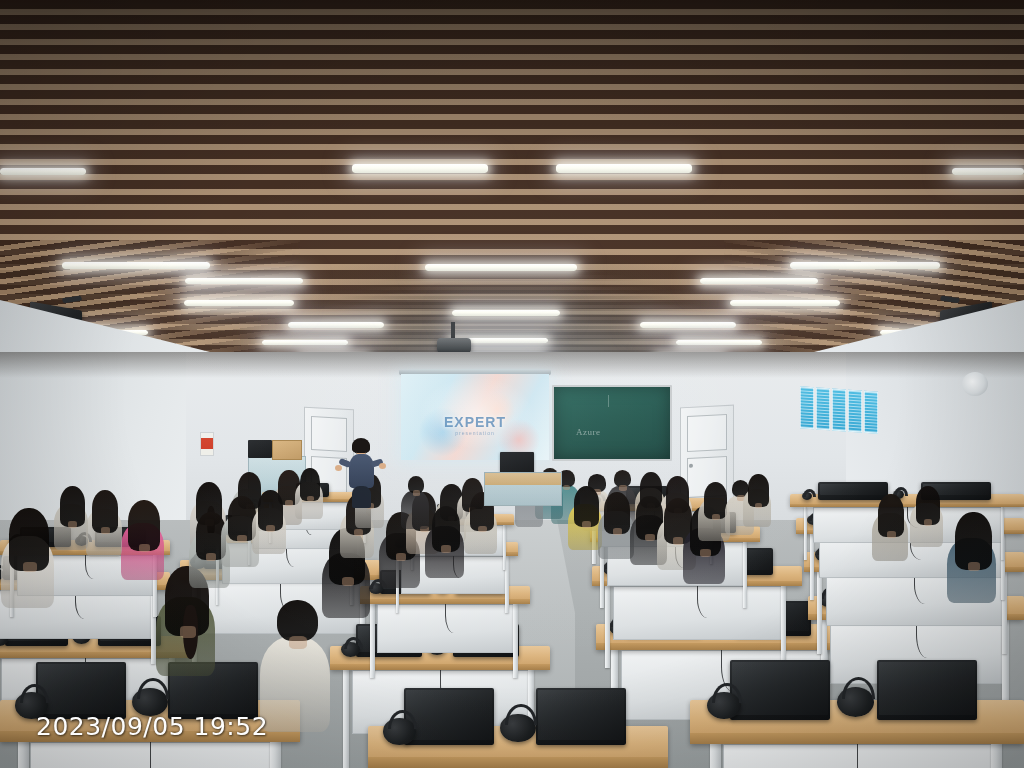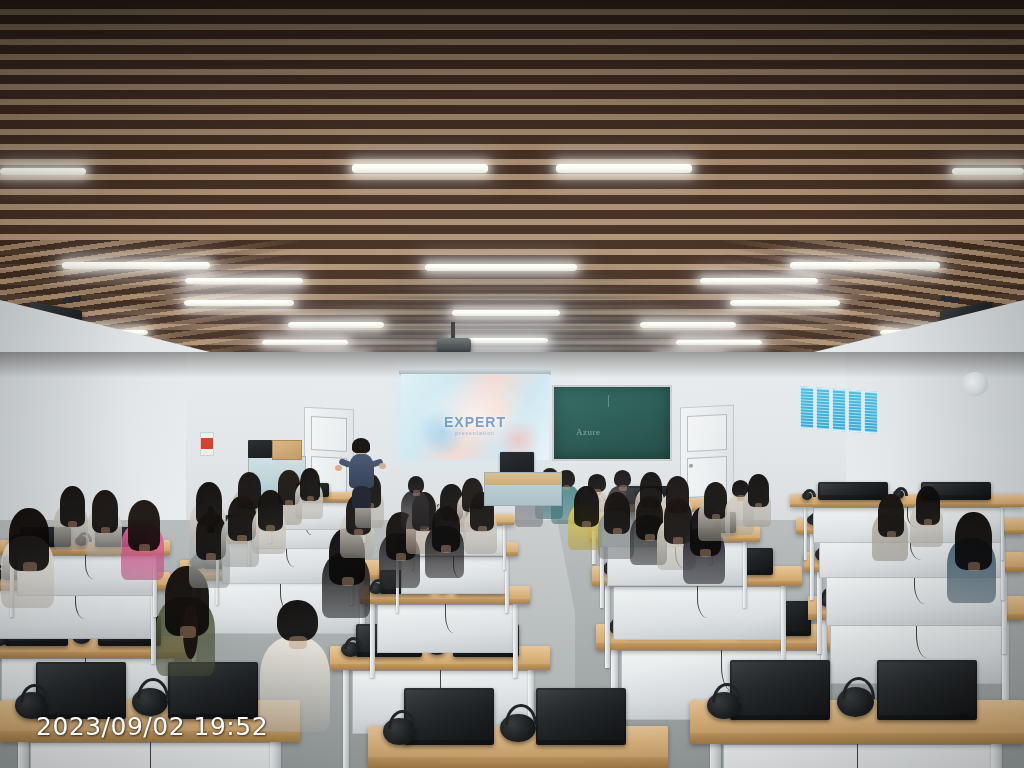--- a/index.html
+++ b/index.html
@@ -1084,14 +1084,14 @@
     <div class="teacher-arm" style="left:31px;top:22px;width:12px;height:6px;background:#44526c;transform:rotate(-18deg);"></div>
     <div class="teacher-arm" style="left:39px;top:25px;width:7px;height:6px;background:#d9ac86;border-radius:50%;"></div>
     <div class="torso" style="left:12px;top:48px;width:19px;height:22px;background:#1d2430;border-radius:8px 8px 2px 2px;"></div>
   </div>
 
   <div class="podium-mon"></div>
   <div class="podium"></div>
 
   <div class="grade"></div>
 
-  <div class="timestamp">2023/09/02 19:52</div>
+  <div class="timestamp">2023/09/05 19:52</div>
 </div>
 
 </body></html>

